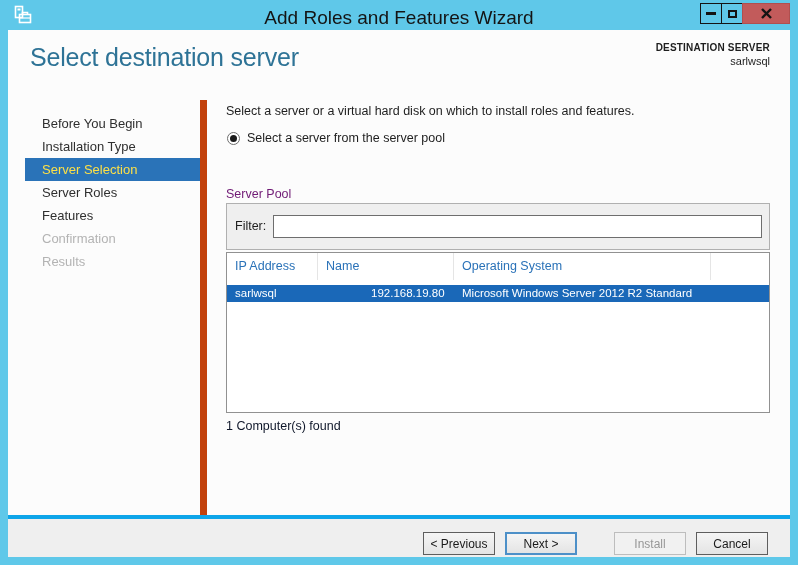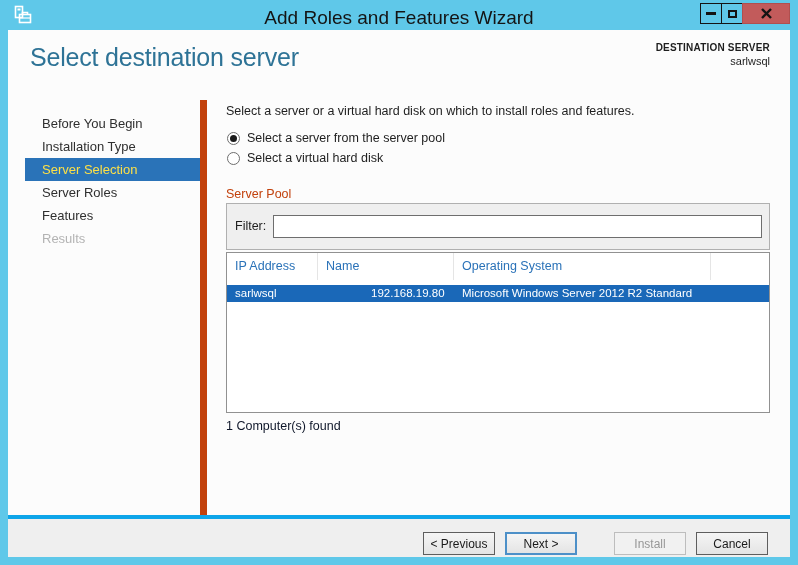--- a/index.html
+++ b/index.html
@@ -71,21 +71,21 @@
   .radio-row.r1 { top: 31px; }
   .radio-row.r2 { top: 51px; }
   .radio-circle {
     width: 13px; height: 13px; border-radius: 50%;
     border: 1px solid #6E6E6E; background: #FFFFFF;
     display: flex; align-items: center; justify-content: center;
   }
   .radio-circle .dot { width: 7px; height: 7px; border-radius: 50%; background: #1A1A1A; }
   .radio-label { font-size: 12.5px; color: #1E1E1E; }
 
-  .pool-label { position: absolute; top: 87px; left: 0; font-size: 12.5px; color: #c2410c; }
+  .pool-label { position: absolute; top: 87px; left: 0; font-size: 12.5px; color: #701a75; }
 
   .filter-panel {
     position: absolute; top: 103px; left: 0; width: 544px; height: 47px;
     background: #EFEFEF; border: 1px solid #B0B0B0;
   }
   .filter-label { position: absolute; left: 8px; top: 15px; font-size: 12.5px; color: #1E1E1E; }
   .filter-input {
     position: absolute; left: 46px; top: 11px; width: 489px; height: 23px;
     border: 1px solid #6E6E6E; background: #FFFFFF;
     font-size: 12px; padding: 0 4px; font-family: inherit; outline: none;
@@ -177,36 +177,33 @@
       <div class="dest-label">DESTINATION SERVER</div>
       <div class="dest-value">sarlwsql</div>
     </div>
 
     <div class="sidebar">
       <div class="side-item">Before You Begin</div>
       <div class="side-item">Installation Type</div>
       <div class="side-item selected">Server Selection</div>
       <div class="side-item">Server Roles</div>
       <div class="side-item">Features</div>
+      <div class="side-item disabled">Confirmation</div>
       <div class="side-item disabled">Results</div>
     </div>
 
     <div class="content">
 
       <div class="intro">Select a server or a virtual hard disk on which to install roles and features.</div>
 
       <div class="radio-row r1">
         <span class="radio-circle">
             <span class="dot"></span>
           </span>
         <span class="radio-label">Select a server from the server pool</span>
-      </div>
-      <div class="radio-row r2">
-        <span class="radio-circle"></span>
-        <span class="radio-label">Select a virtual hard disk</span>
       </div>
 
       <div class="pool-label">Server Pool</div>
 
       <div class="filter-panel">
         <div class="filter-label">Filter:</div>
         <input class="filter-input" type="text" value="" style="">
       </div>
 
       <div class="server-table">

